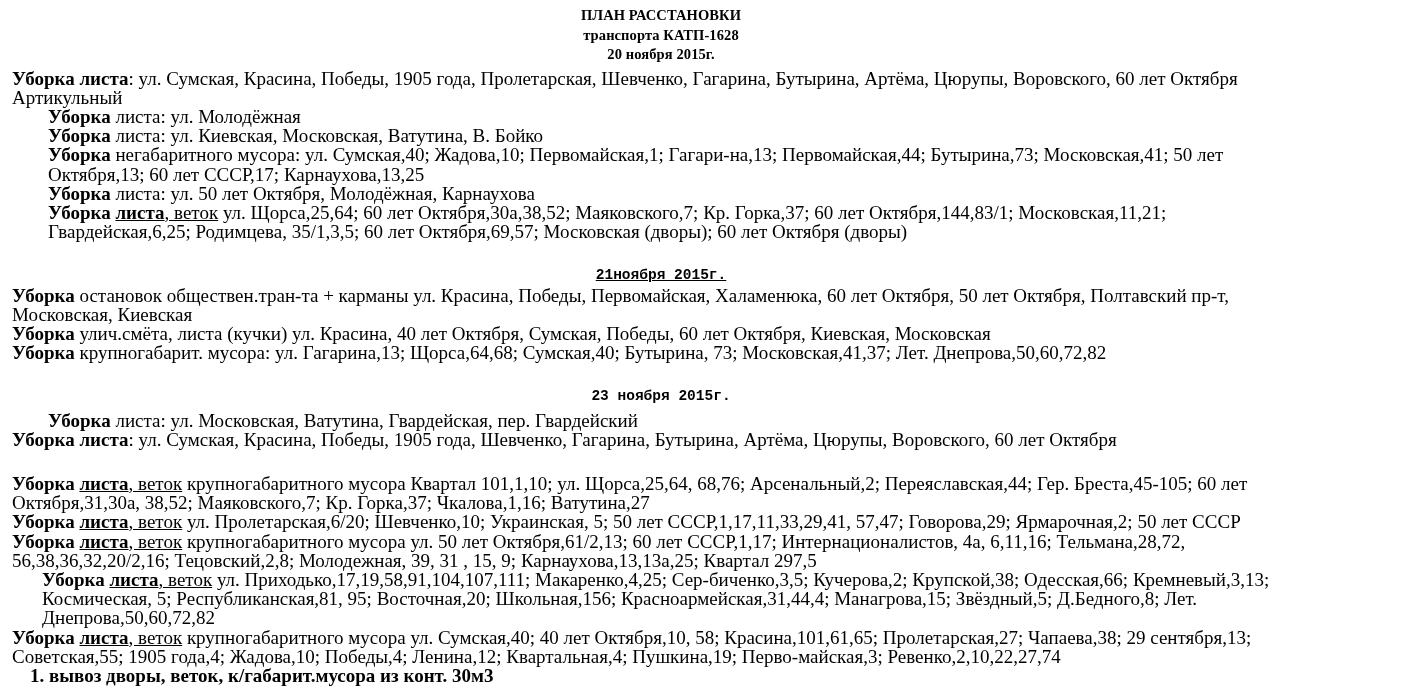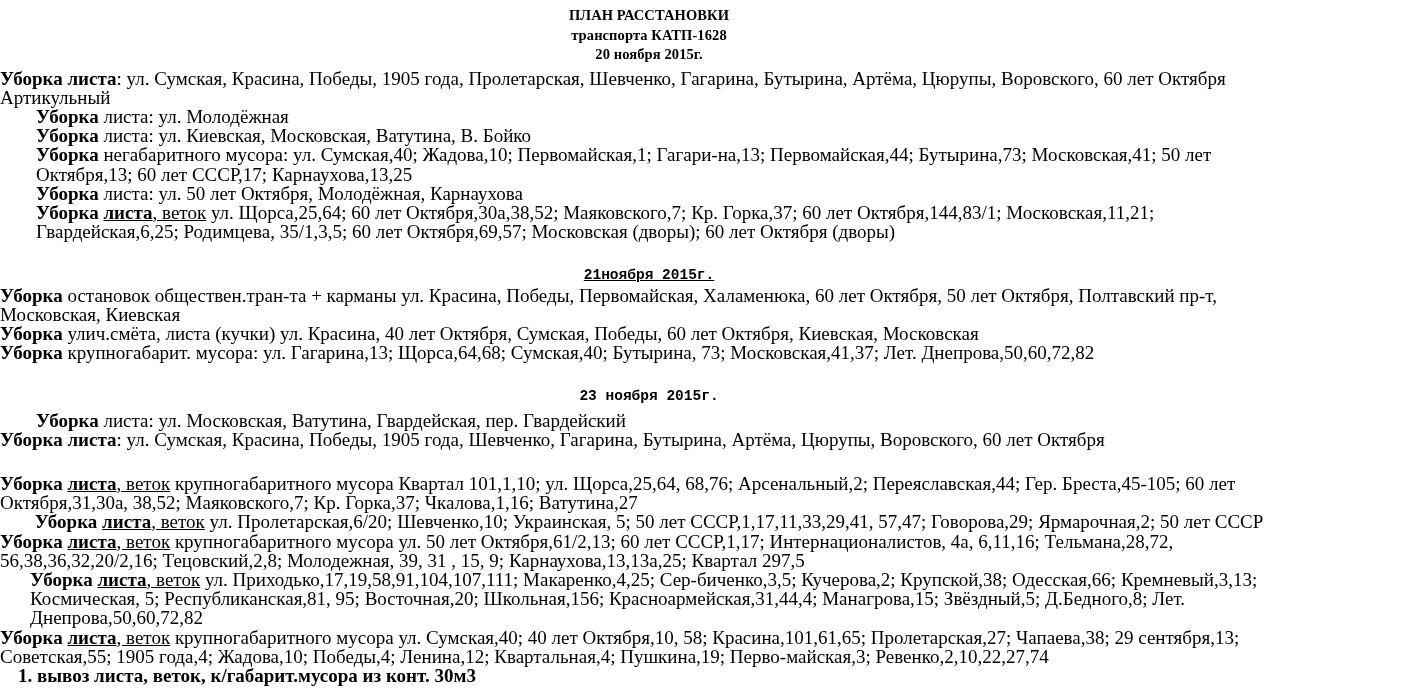--- a/index.html
+++ b/index.html
@@ -15,20 +15,21 @@
     font-family: "Liberation Serif", "DejaVu Serif", serif;
     color: #000000;
     font-size: 14.5px;
     line-height: 19.2px;
   }
   .page {
     position: relative;
     width: 1298px;
     box-sizing: border-box;
     padding: 6px 0 0 0;
+    margin-left: 12px;
   }
 
   
   .title-block {
     text-align: center;
     font-weight: bold;
     line-height: 19.5px;
   }
   .title-line {
     display: block;
@@ -50,21 +51,21 @@
   
   p.line {
     margin: 0;
     padding: 0;
     font-size: 19px;
     line-height: 19.2px;
     text-indent: 0;
     white-space: normal;
   }
   p.indent1 { padding-left: 36px; }
-  p.indent-small { padding-left: 0; text-align: center; }
+  p.indent-small { padding-left: 0; }
   p.indent-num { padding-left: 18px; }
   p.indent-sub { padding-left: 30px; }
 
   .b { font-weight: bold; }
   .u { text-decoration: underline; }
   .bu { font-weight: bold; text-decoration: underline; }
 
   .spacer-lg { height: 25px; }
   .spacer-xs { height: 4px; }
 </style>
@@ -132,16 +133,16 @@
     <p class="line indent-small"><span class="b">Уборка</span><span>&nbsp;</span><span class="bu">листа</span><span class="u">, веток</span><span> ул. Пролетарская,6/20; Шевченко,10; Украинская, 5; 50 лет СССР,1,17,11,33,29,41, 57,47; Говорова,29; Ярмарочная,2; 50 лет СССР</span></p>
 
     <p class="line"><span class="b">Уборка</span><span>&nbsp;</span><span class="bu">листа</span><span class="u">, веток</span><span> крупногабаритного мусора ул. 50 лет Октября,61/2,13; 60 лет СССР,1,17;  Интернационалистов, 4а, 6,11,16; Тельмана,28,72, 56,38,36,32,20/2,16; Тецовский,2,8; Молодежная, 39, 31 , 15, 9;  Карнаухова,13,13а,25; Квартал 297,5</span></p>
 
     <p class="line indent-sub"><span class="b">Уборка</span><span>&nbsp;</span><span class="bu">листа</span><span class="u">, веток</span><span> ул. Приходько,17,19,58,91,104,107,111; Макаренко,4,25; Сер-биченко,3,5; Кучерова,2; Крупской,38; Одесская,66; Кремневый,3,13; Космическая, 5; Республиканская,81, 95; Восточная,20; Школьная,156; Красноармейская,31,44,4; Манагрова,15; Звёздный,5; Д.Бедного,8; Лет. Днепрова,50,60,72,82</span></p>
 
     <p class="line"><span class="b">Уборка</span><span>&nbsp;</span><span class="bu">листа</span><span class="u">, веток</span><span> крупногабаритного мусора ул. Сумская,40; 40 лет Октября,10, 58; Красина,101,61,65; Пролетарская,27; Чапаева,38; 29 сентября,13; Советская,55; 1905 года,4; Жадова,10; Победы,4; Ленина,12; Квартальная,4; Пушкина,19; Перво-майская,3; Ревенко,2,10,22,27,74</span></p>
   </div>
 
   <div>
-    <p class="line indent-num"><span class="b">1.</span><span>&nbsp;</span><span class="b">вывоз листа, веток, к/габарит.мусора из конт. 30м3</span></p>
+    <p class="line indent-num"><span class="b">1.</span><span>&nbsp;</span><span class="b">вывоз дворы, веток, к/габарит.мусора из конт. 30м3</span></p>
   </div>
 
 </div>
 
 </body></html>

